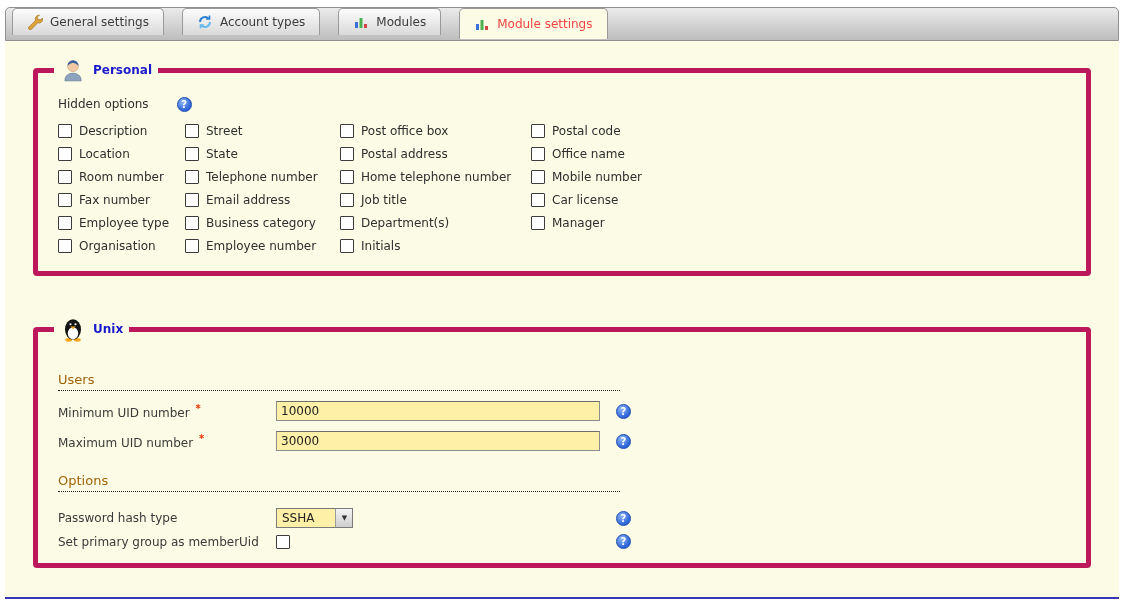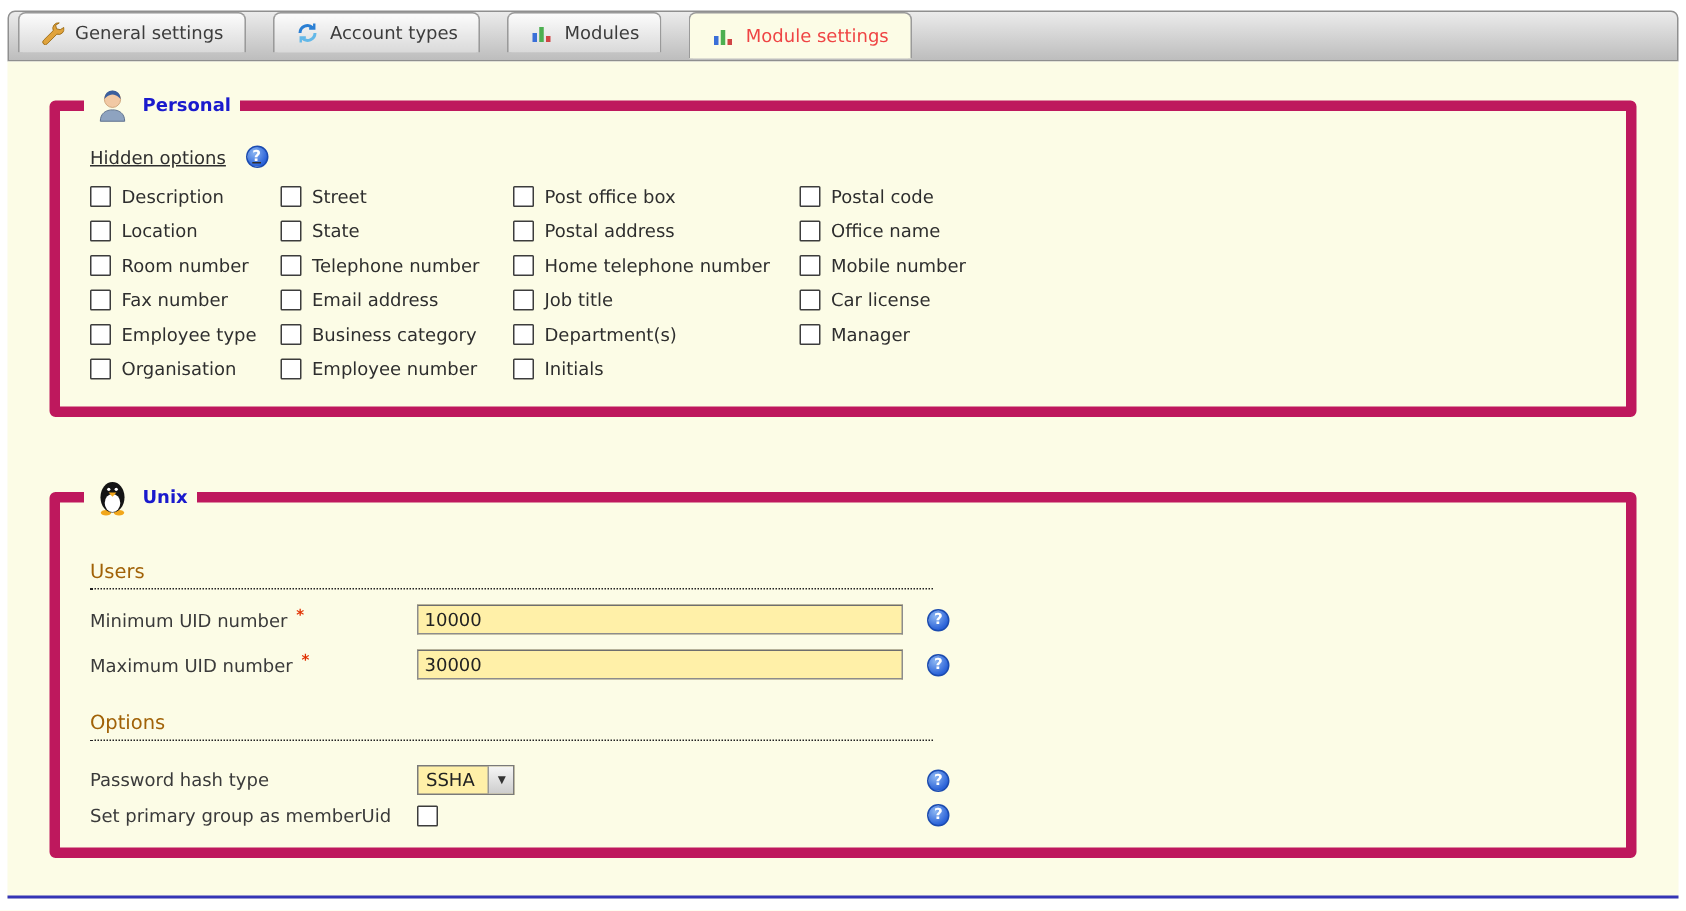--- a/index.html
+++ b/index.html
@@ -31,34 +31,34 @@
   .ticon{display:inline-flex;width:16px;height:16px;flex:none;}
 
   
   .content{
     background:#FCFCE6;height:558px;box-sizing:border-box;
     border-bottom:2px solid #3535B5;overflow:hidden;
   }
 
   
   .fs{
-    border:7px solid #be185d;border-radius:4px;
+    border:5px solid #be185d;border-radius:4px;
     margin:16px 28px 0 28px;padding:2px 12px 14px 12px;
   }
   .fs legend{
     display:flex;align-items:center;gap:7px;
     padding:0 6px;margin-left:4px;
     font-weight:bold;font-size:12px;color:#1A1ACD;
   }
   .licon{display:inline-flex;width:26px;height:26px;flex:none;}
 
   
   .hidden-row{
-    display:flex;align-items:flex-end;gap:7px;
-    margin:12px 0 4px 8px;font-size:12px;color:#2e2e2e;text-decoration:underline;
+    display:flex;align-items:flex-start;gap:22px;
+    margin:12px 0 4px 8px;font-size:12px;color:#2e2e2e;
   }
   .cb-grid{
     display:grid;grid-template-columns:127px 155px 191px auto;
     margin:12px 0 4px 8px;row-gap:9px;
   }
   .cb-cell{display:flex;white-space:nowrap;font-size:12px;color:#2e2e2e;}
   .checkbox{
     width:12px;height:12px;border:1px solid #3c3c3c;background:#fff;
     display:inline-block;margin-right:7px;border-radius:1px;flex:none;cursor:pointer;
   }
@@ -88,21 +88,21 @@
     border:1px solid #1b4bb0;box-sizing:border-box;
     color:#fff;font-size:10px;font-weight:bold;line-height:13px;
     display:inline-flex;align-items:center;justify-content:center;
     margin-left:6px;cursor:pointer;
   }
   .frow .help,.row .help{justify-self:start;margin-left:4px;}
   .select{
     display:inline-flex;align-items:stretch;height:20px;box-sizing:border-box;
     border:1px solid #7a7a7a;background:#FFF0A8;cursor:pointer;
   }
-  .select-value{display:flex;align-items:center;padding:0 9px 0 5px;font-size:12px;color:#222;}
+  .select-value{display:flex;align-items:center;padding:0 21px 0 5px;font-size:12px;color:#222;}
   .select-btn{
     width:16px;display:flex;align-items:center;justify-content:center;
     background:linear-gradient(#f5f5f5,#cdcdcd);border-left:1px solid #9a9a9a;
     font-size:7px;color:#333;
   }
 </style>
 </head>
 <body>
 
 <div class="page">

